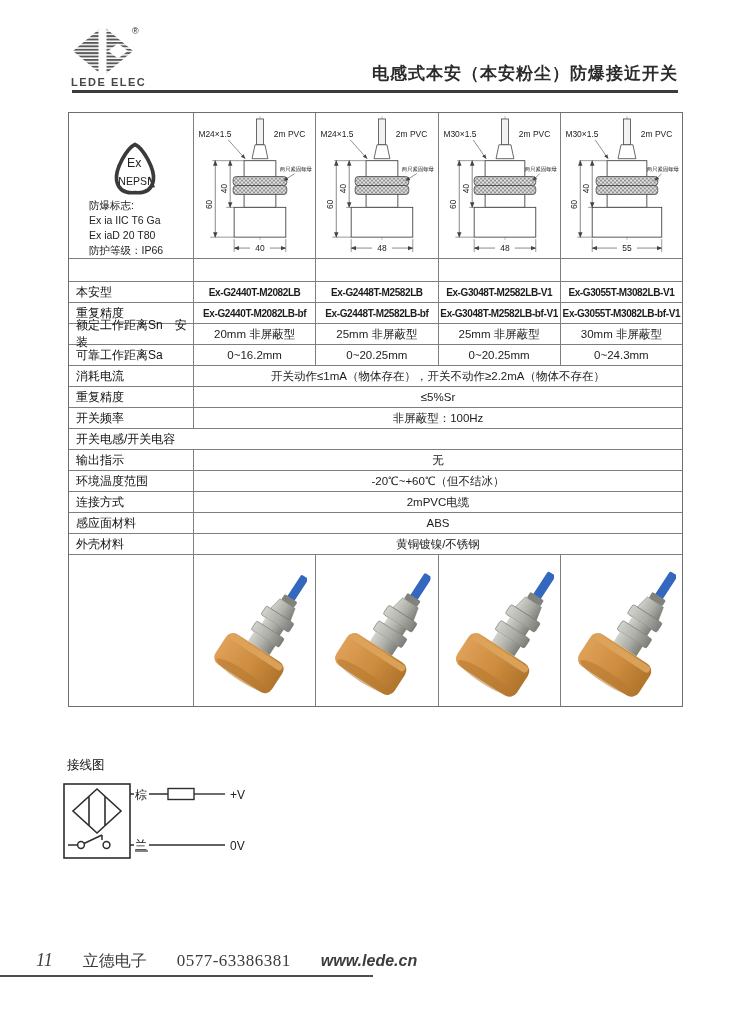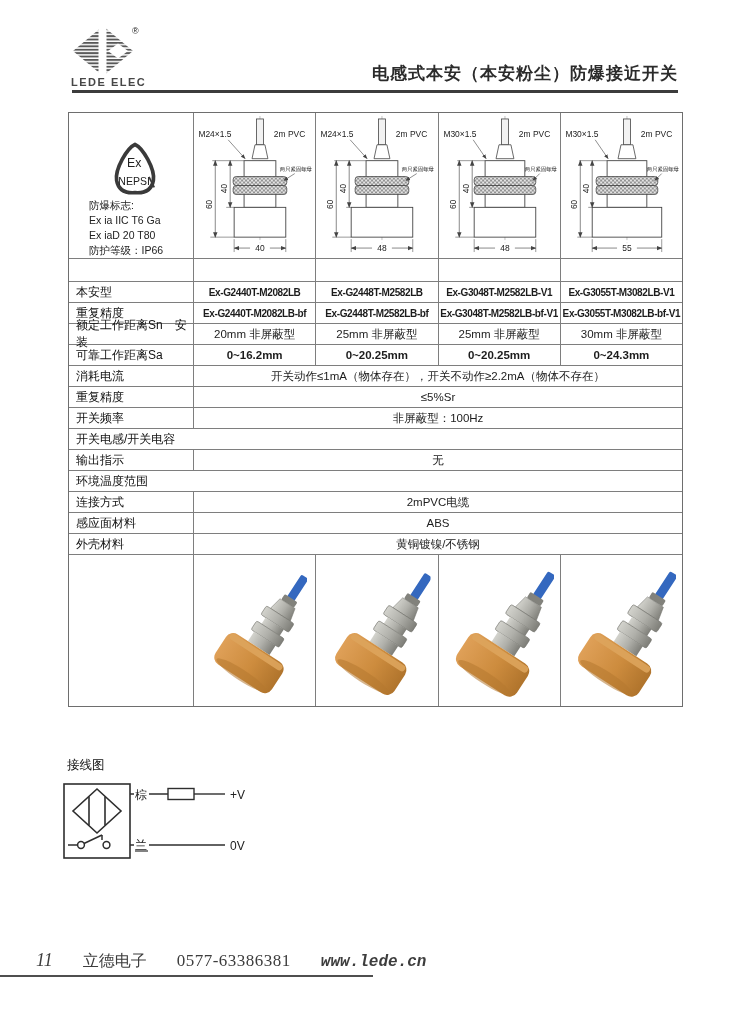--- a/index.html
+++ b/index.html
@@ -25,41 +25,41 @@
   .tcell:last-child { border-right:none; }
   .c-label { width:125px; flex:none; display:flex; align-items:center; padding-left:7px;
              font-size:12px; color:#111; }
   .c-val  { flex:1; display:flex; align-items:center; justify-content:center;
             font-size:11.5px; text-align:center; }
   .c-merged { flex:1; display:flex; align-items:center; justify-content:center; font-size:11.5px; }
   .r-diag { height:146px; }
   .r-gap  { height:23px; }
   .r-spec { height:21px; }
   .r-photo{ height:151px; }
-  .bold { font-weight:bold; }
+  .bold { font-weight:normal; }
   .model { font-weight:bold; font-size:10px; letter-spacing:-0.4px; white-space:nowrap; overflow:hidden; }
 
   
   .cert { display:flex; flex-direction:column; align-items:center; padding-top:28px; }
   .cert-text { margin-top:1px; align-self:flex-start; padding-left:13px; font-size:10.5px;
                line-height:1.42; color:#222; white-space:nowrap; }
   .diag-svg { position:absolute; left:0; top:0; }
   .photo-cell { display:flex; align-items:center; justify-content:center; }
 
   
   .wiring-title { position:absolute; left:67px; top:757px; font-size:12.5px; color:#111; }
   .wiring-svg { position:absolute; left:55px; top:775px; }
 
   
   .footer-text { position:absolute; left:36px; top:950px; display:flex; align-items:baseline; gap:30px;
                  font-family:"Liberation Serif", serif; font-style:italic; color:#3d3d3d; }
   .f-page { font-size:18px; }
   .f-company { font-size:16px; font-style:normal; }
   .f-phone { font-size:17px; font-style:normal; letter-spacing:0.5px;}
-  .f-web { font-family:Liberation Mono, monospace; font-weight:bold; font-size:16px; font-style:italic; }
+  .f-web { font-family:Liberation Sans, sans-serif; font-weight:bold; font-size:16px; font-style:italic; }
   .footer-rule { position:absolute; left:0; top:975px; width:373px; height:2px; background:#4f4f4f; }
 
   svg text { font-family:"Liberation Sans", sans-serif; fill:#222; }
 </style>
 </head>
 <body>
 
 <svg width="0" height="0" style="position:absolute" aria-hidden="true">
   <defs>
     <marker id="arw" viewBox="0 0 10 10" refX="9" refY="5" markerWidth="8" markerHeight="8" orient="auto-start-reverse">
@@ -300,20 +300,21 @@
     </div>
     <div class="trow r-spec">
       <div class="tcell c-label">开关电感/开关电容</div>
     </div>
     <div class="trow r-spec">
       <div class="tcell c-label">输出指示</div>
       <div class="tcell c-merged">无</div>
     </div>
     <div class="trow r-spec">
       <div class="tcell c-label">环境温度范围</div>
+      <div class="tcell c-merged">-20℃~+60℃（但不结冰）</div>
     </div>
     <div class="trow r-spec">
       <div class="tcell c-label">连接方式</div>
       <div class="tcell c-merged">2mPVC电缆</div>
     </div>
     <div class="trow r-spec">
       <div class="tcell c-label">感应面材料</div>
       <div class="tcell c-merged">ABS</div>
     </div>
     <div class="trow r-spec">

